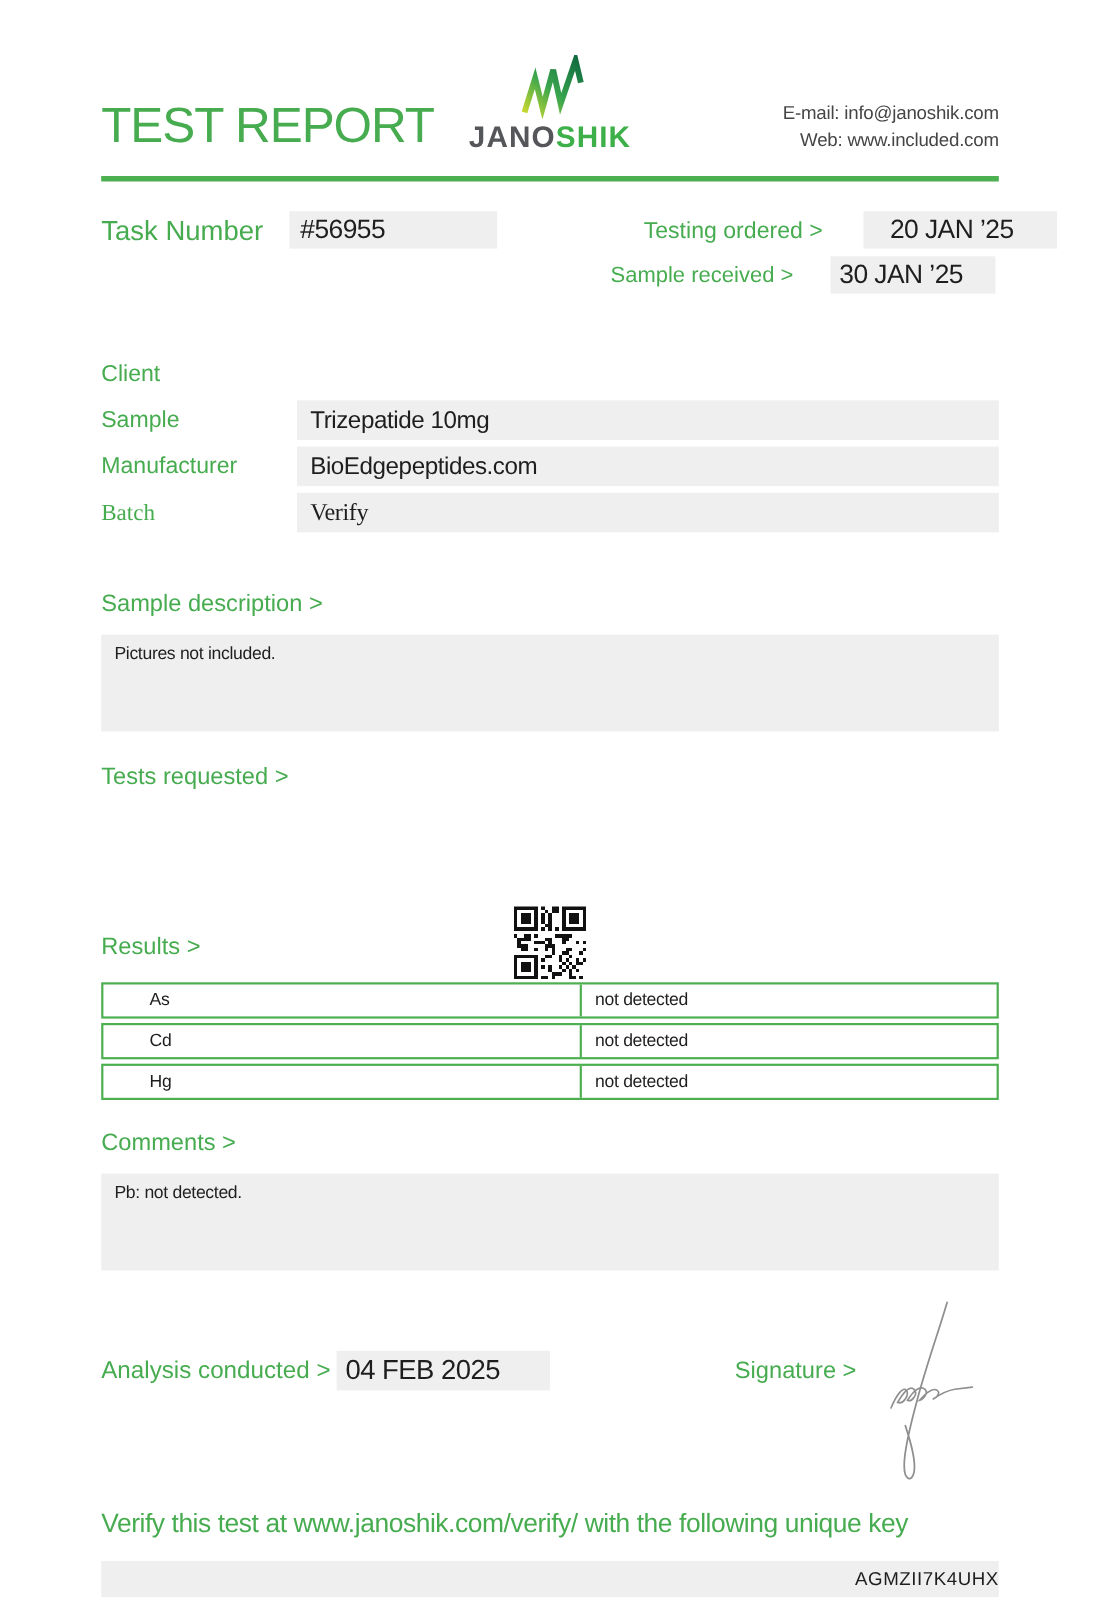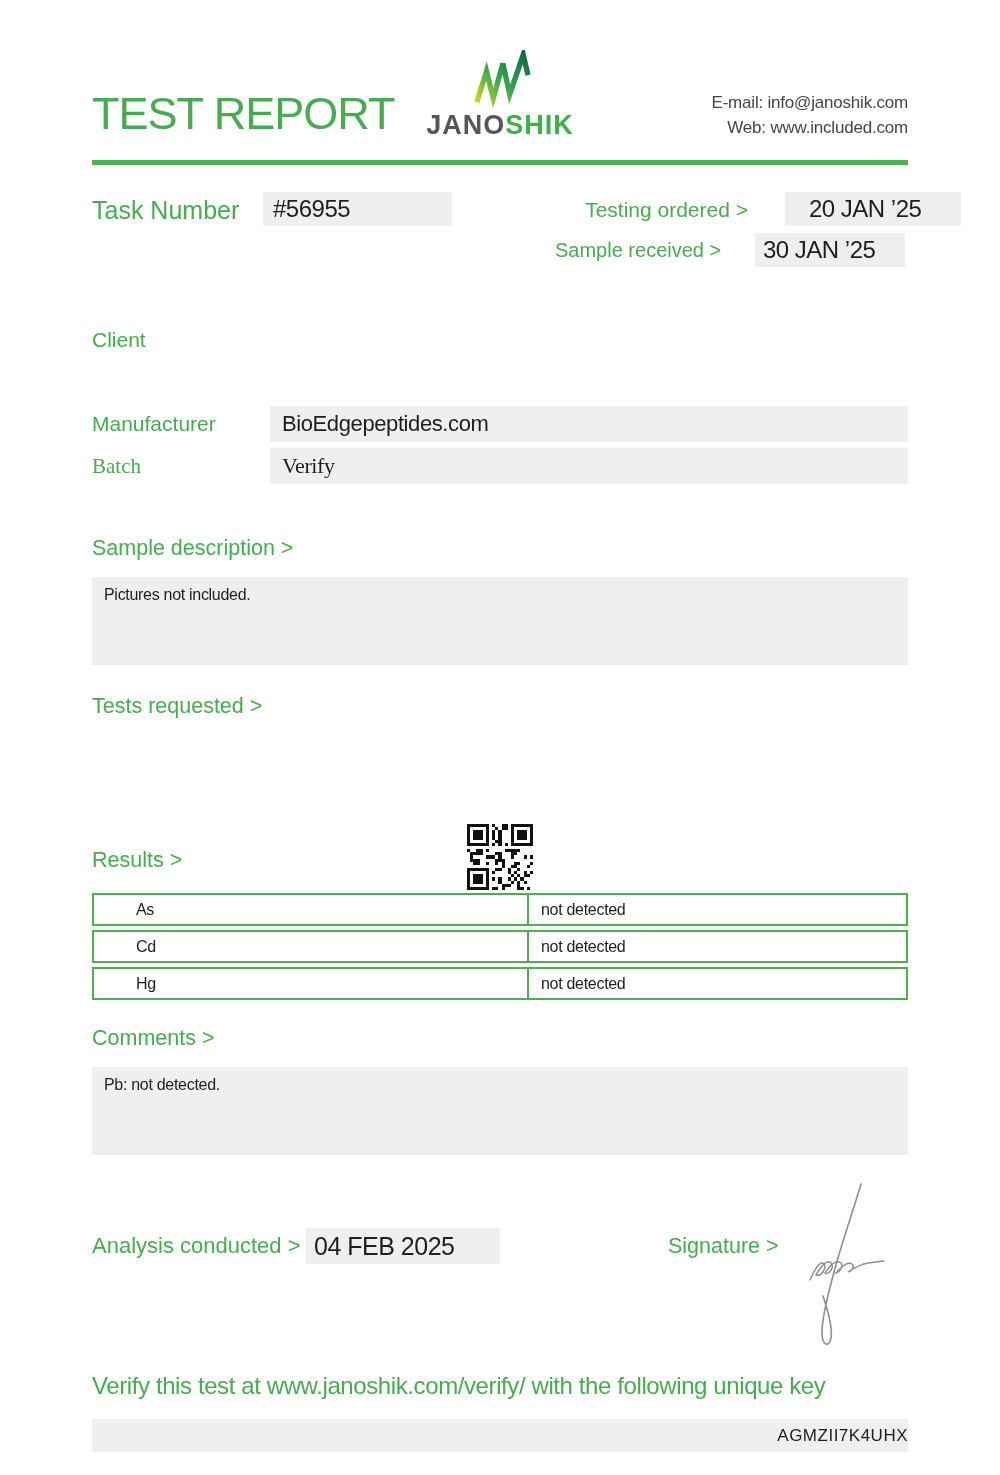--- a/index.html
+++ b/index.html
@@ -108,20 +108,24 @@
 
   <div class="task-label lbl">Task Number</div>
   <div class="task-value">#56955</div>
   <div class="date-label-1 lbl">Testing ordered &gt;</div>
   <div class="date-value-1">20 JAN ’25</div>
   <div class="date-label-2 lbl">Sample received &gt;</div>
   <div class="date-value-2">30 JAN ’25</div>
 
   <div class="detail-row r1">
     <span class="dl">Client</span>
+  </div>
+  <div class="detail-row r2">
+    <span class="dl">Sample</span>
+    <span class="dv">Trizepatide 10mg</span>
   </div>
   <div class="detail-row r3">
     <span class="dl">Manufacturer</span>
     <span class="dv">BioEdgepeptides.com</span>
   </div>
   <div class="detail-row r4">
     <span class="dl">Batch</span>
     <span class="dv">Verify</span>
   </div>
 

